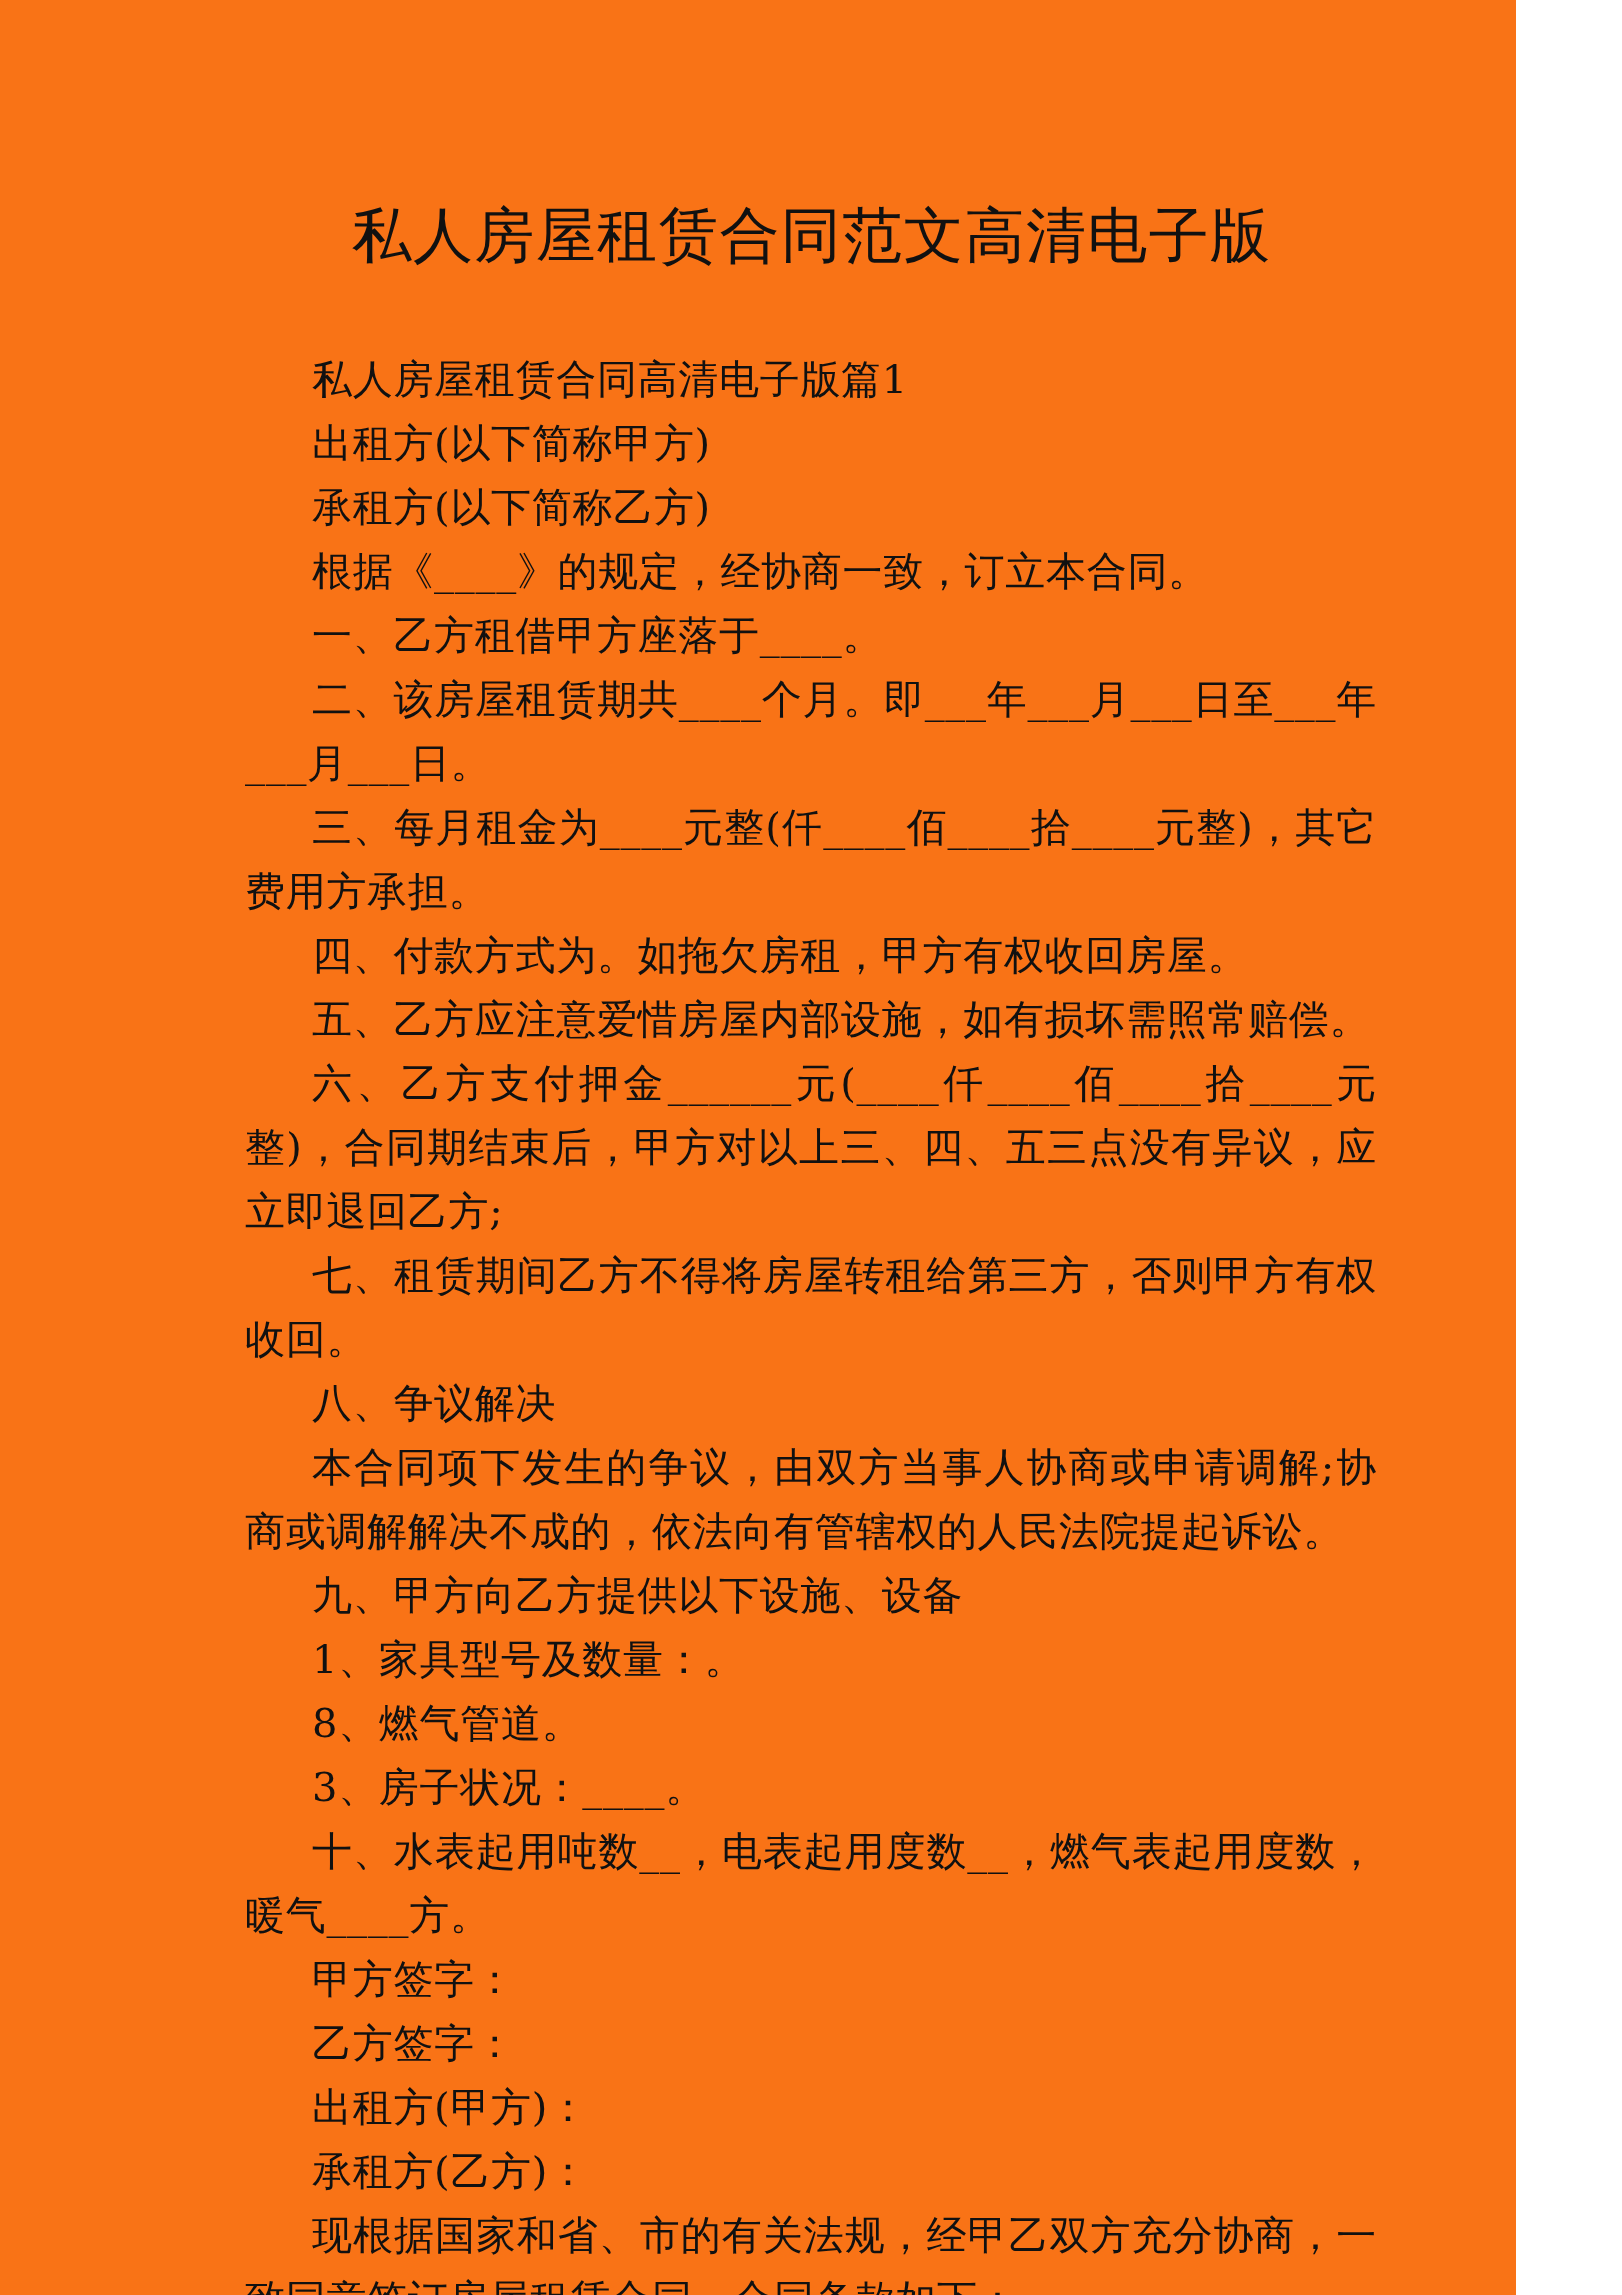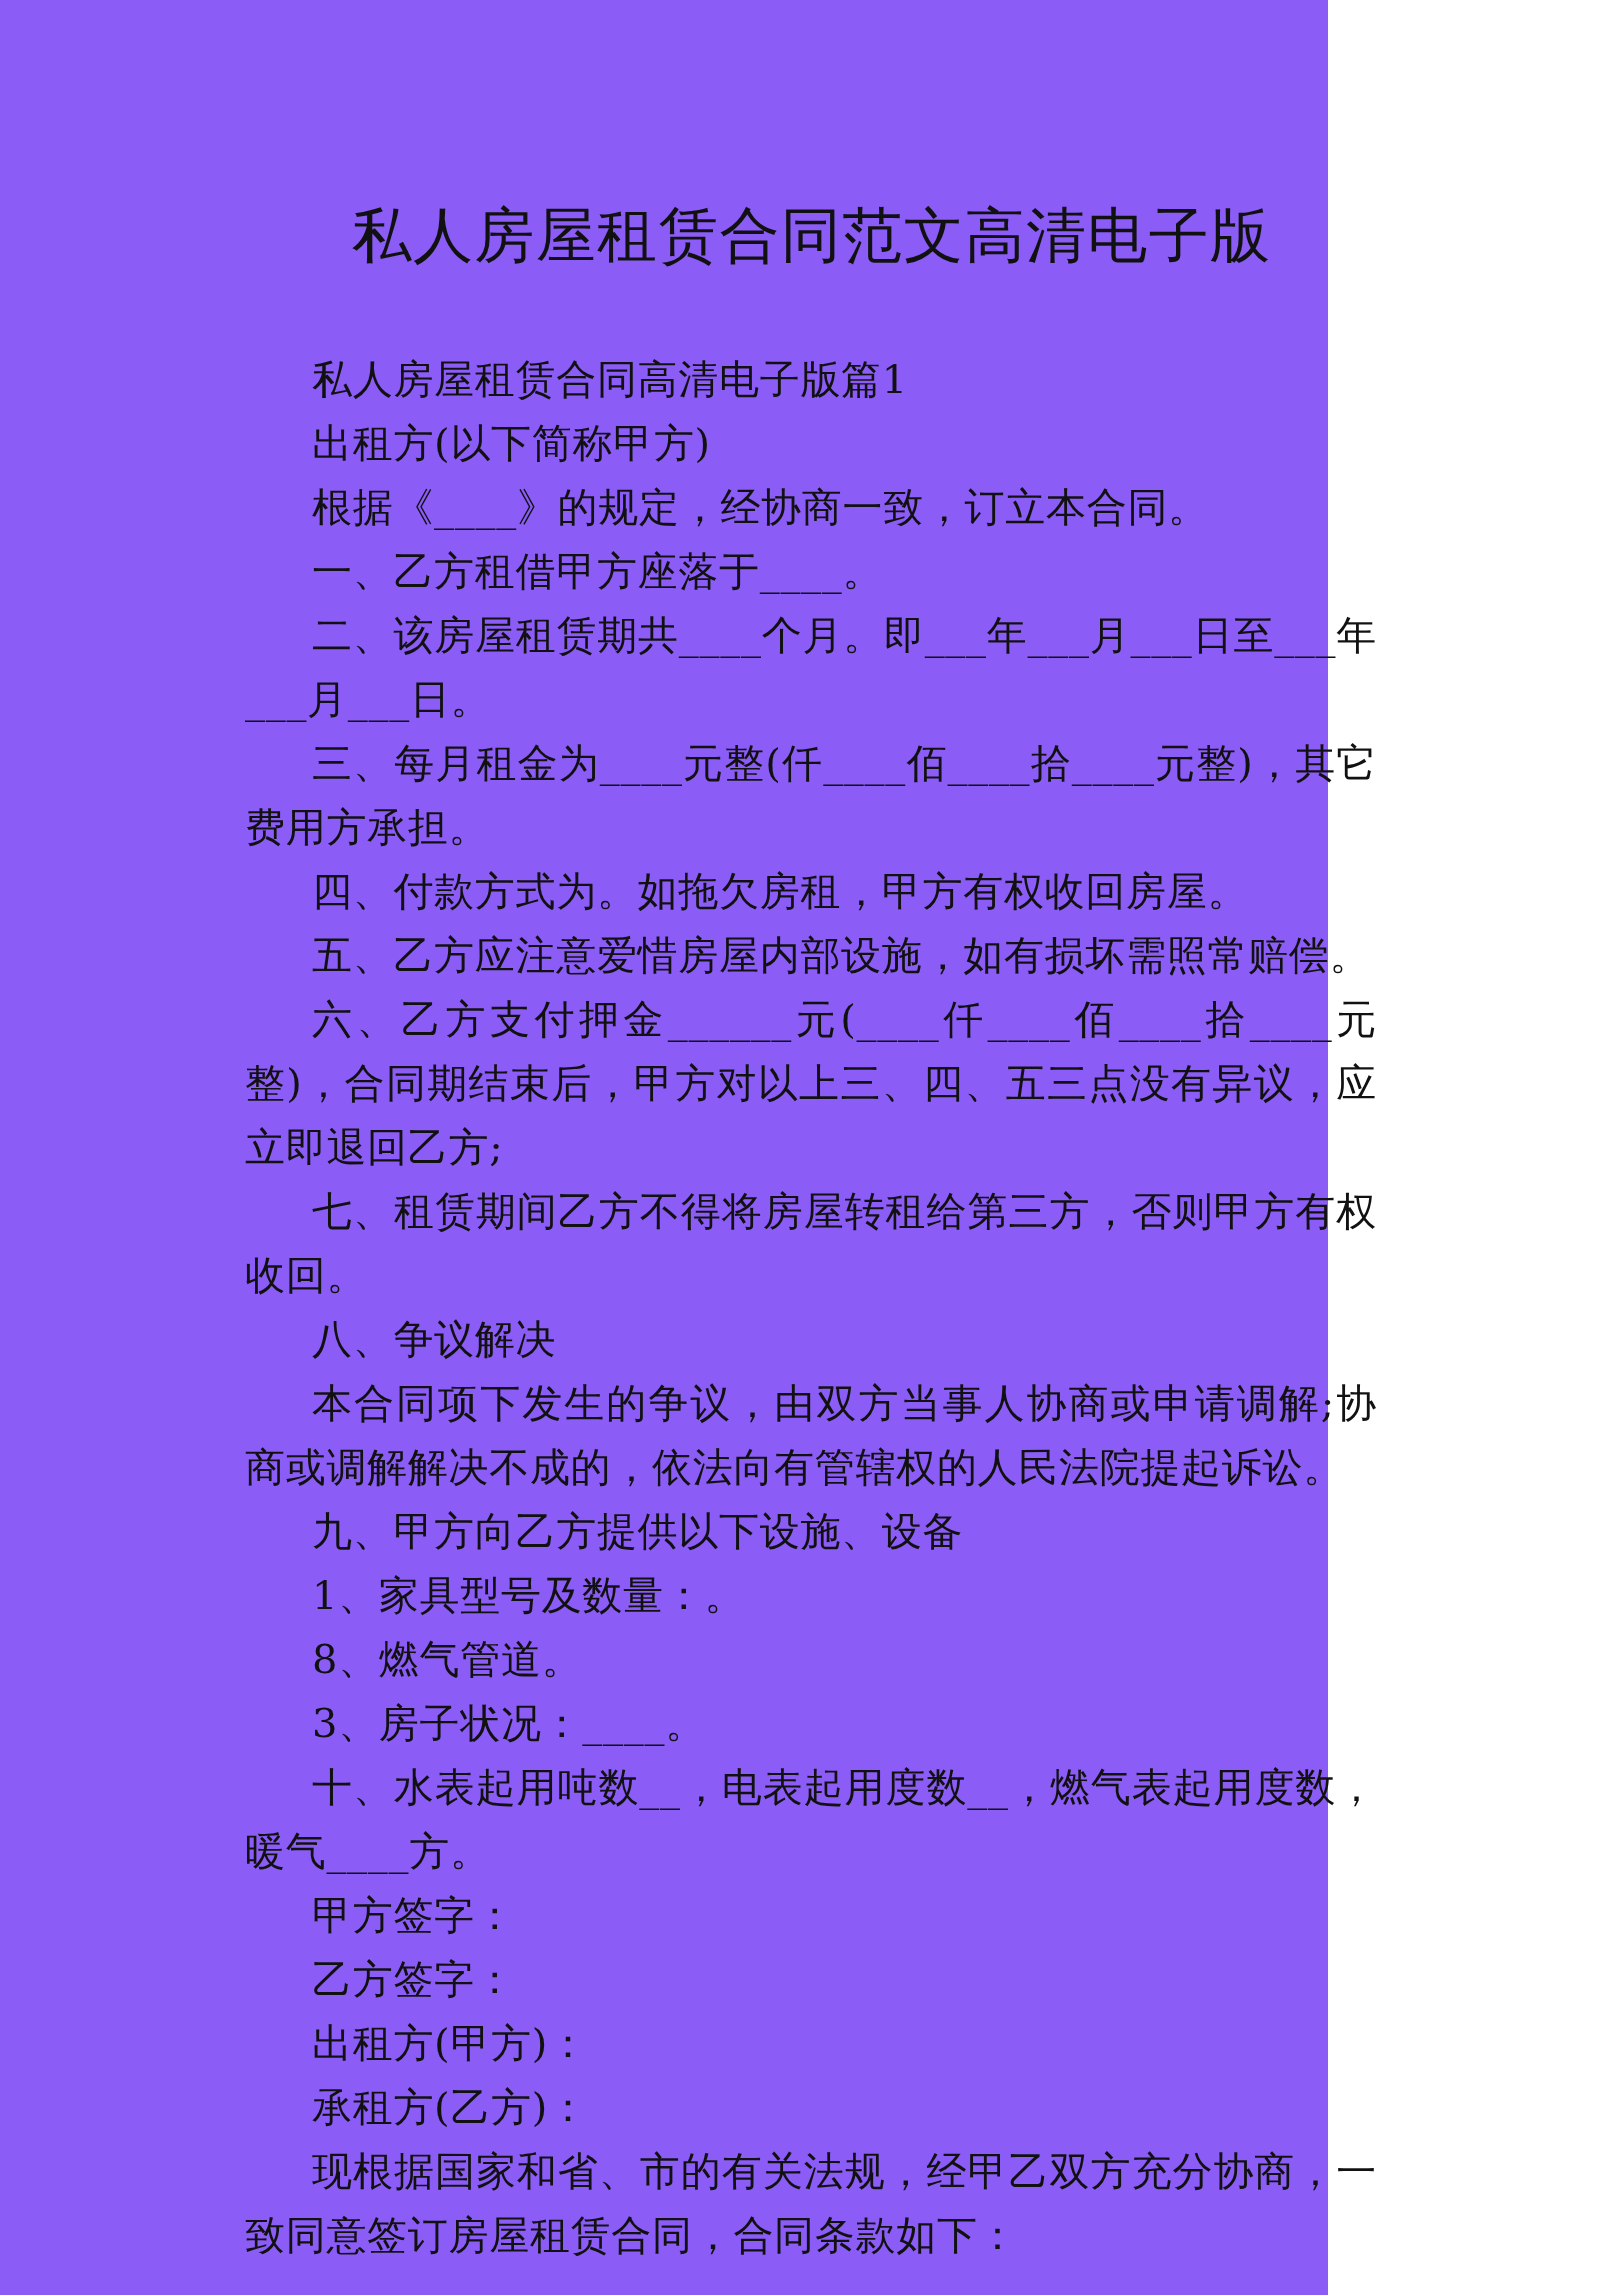--- a/index.html
+++ b/index.html
@@ -11,23 +11,23 @@
       width: 1623px;
       height: 2295px;
       position: relative;
       overflow: hidden;
       font-family: "DejaVu Serif", "Liberation Serif", serif;
       color: #111111;
     }
     .page {
       position: absolute;
       left: 0; top: 0;
-      width: 1328px;
+      width: 1516px;
       height: 2295px;
-      background: #8b5cf6;
+      background: #f97316;
     }
     .title {
       position: absolute;
       left: 0;
       width: 1623px;
       top: 196px;
       text-align: center;
       font-size: 60px;
       line-height: 79px;
       letter-spacing: 1.3px;
@@ -53,20 +53,21 @@
   </style>
 </head>
 <body>
 
 <div class="page">
   <h1 class="title">私人房屋租赁合同范文高清电子版</h1>
 
   <div class="body">
     <p class="p">私人房屋租赁合同高清电子版篇1</p>
     <p class="p">出租方(以下简称甲方)</p>
+    <p class="p">承租方(以下简称乙方)</p>
     <p class="p">根据《____》的规定，经协商一致，订立本合同。</p>
     <p class="p">一、乙方租借甲方座落于____。</p>
     <p class="p">二、该房屋租赁期共____个月。即___年___月___日至___年___月___日。</p>
     <p class="p">三、每月租金为____元整(仟____佰____拾____元整)，其它费用方承担。</p>
     <p class="p">四、付款方式为。如拖欠房租，甲方有权收回房屋。</p>
     <p class="p">五、乙方应注意爱惜房屋内部设施，如有损坏需照常赔偿。</p>
     <p class="p">六、乙方支付押金______元(____仟____佰____拾____元整)，合同期结束后，甲方对以上三、四、五三点没有异议，应立即退回乙方;</p>
     <p class="p">七、租赁期间乙方不得将房屋转租给第三方，否则甲方有权收回。</p>
     <p class="p">八、争议解决</p>
     <p class="p">本合同项下发生的争议，由双方当事人协商或申请调解;协商或调解解决不成的，依法向有管辖权的人民法院提起诉讼。</p>

